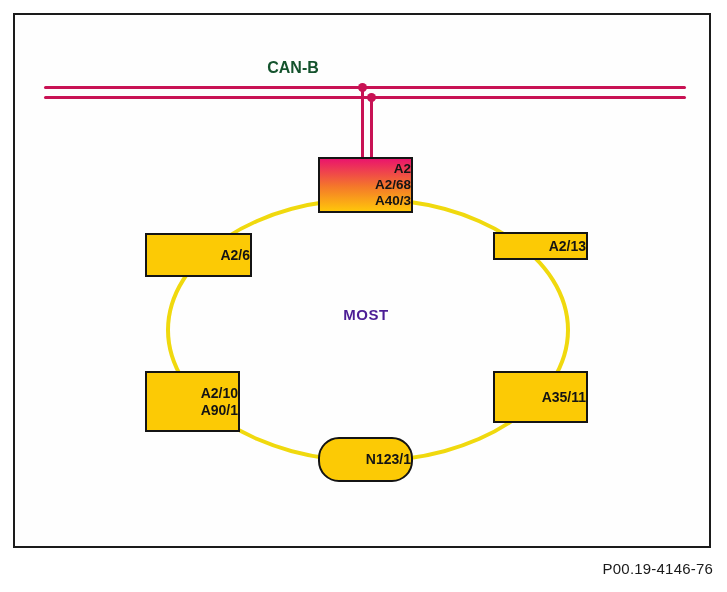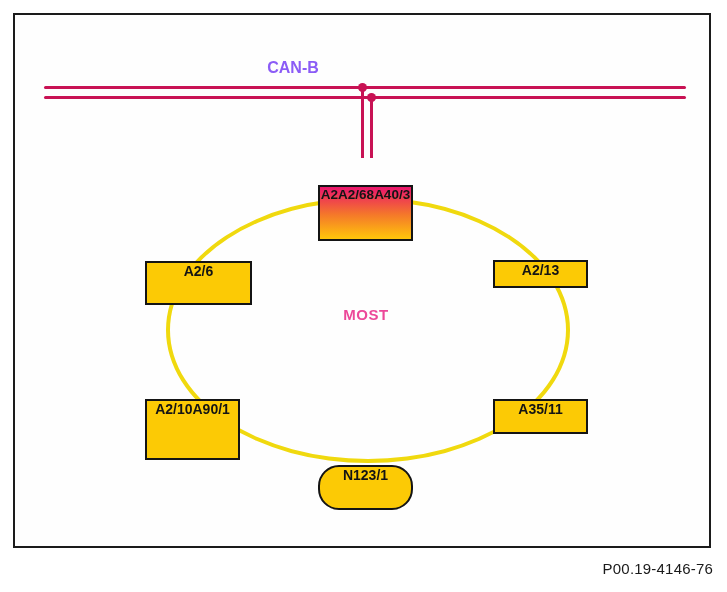--- a/index.html
+++ b/index.html
@@ -22,21 +22,21 @@
   .frame{
     position:absolute;left:13px;top:13px;width:698px;height:535px;
     border:2px solid #1b1b1b;background:#fefefe;box-sizing:border-box;
   }
   .caption{
     position:absolute;right:14px;top:560px;
     font-size:15px;font-weight:400;color:#1a1a1a;letter-spacing:0.2px;padding-left:8px;
   }
   .bus-label{
     position:absolute;left:258px;top:59px;width:70px;text-align:center;
-    font-size:16px;font-weight:700;color:#8b5cf6;
+    font-size:16px;font-weight:700;color:#14532d;
   }
   .bus-line{
     position:absolute;height:3px;background:var(--bus-line);
     border-radius:2px;
   }
   .bus-line.top{left:44px;top:86px;width:642px;}
   .bus-line.bottom{left:44px;top:96px;width:642px;}
   .drop-line{
     position:absolute;width:3px;background:var(--bus-line);
   }
@@ -50,38 +50,37 @@
   .junction-dot.right{left:367px;top:93px;}
   .most-ring{
     position:absolute;left:166px;top:197px;width:404px;height:266px;
     border:4px solid var(--ring-stroke);border-radius:50%;
     box-sizing:border-box;z-index:1;
   }
   .node{
     position:absolute;z-index:2;box-sizing:border-box;
     border:2px solid var(--node-border);
     background:var(--node-fill);
-    display:flex;flex-direction:row;align-items:flex-start;justify-content:center;
+    display:flex;flex-direction:column;align-items:flex-end;justify-content:center;
     font-size:14px;font-weight:700;color:#141414;line-height:17px;
     text-align:center;
-    margin-top:28px;
   }
   .node.gateway{
     left:318px;top:157px;width:95px;height:56px;z-index:3;
     background:linear-gradient(180deg,var(--gradient-top) 0%,var(--gradient-mid) 52%,var(--gradient-bottom) 100%);
     line-height:16px;font-size:13.5px;
   }
   .node.a26   {left:145px;top:233px;width:107px;height:44px;}
   .node.a213  {left:493px;top:232px;width:95px;height:28px;}
   .node.a210  {left:145px;top:371px;width:95px;height:61px;}
-  .node.a3511 {left:493px;top:371px;width:95px;height:35px;}
+  .node.a3511 {left:493px;top:371px;width:95px;height:52px;}
   .node.n1231 {left:318px;top:437px;width:95px;height:45px;border-radius:21px;}
   .ring-label{
     position:absolute;left:326px;top:306px;width:80px;text-align:center;
-    font-size:15px;font-weight:700;color:#ec4899;z-index:2;letter-spacing:0.5px;
+    font-size:15px;font-weight:700;color:#4c1d95;z-index:2;letter-spacing:0.5px;
   }
   .node span{display:block;}
 </style>
 </head>
 <body>
 
 <div class="frame"></div>
 
 <div class="bus-label">CAN-B</div>
 

